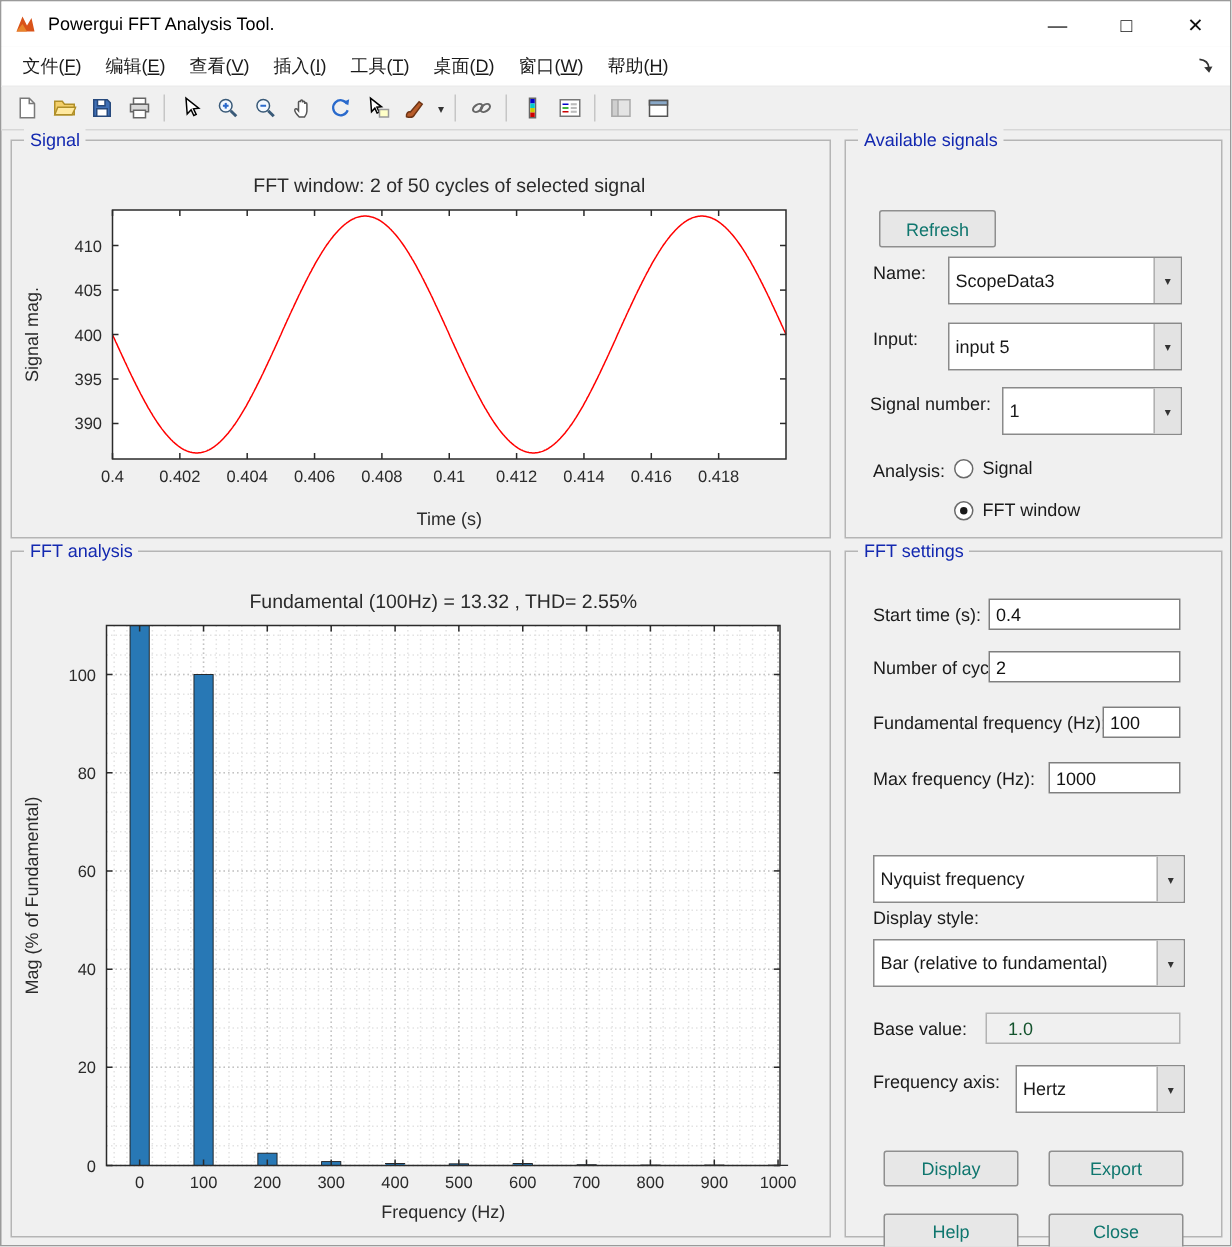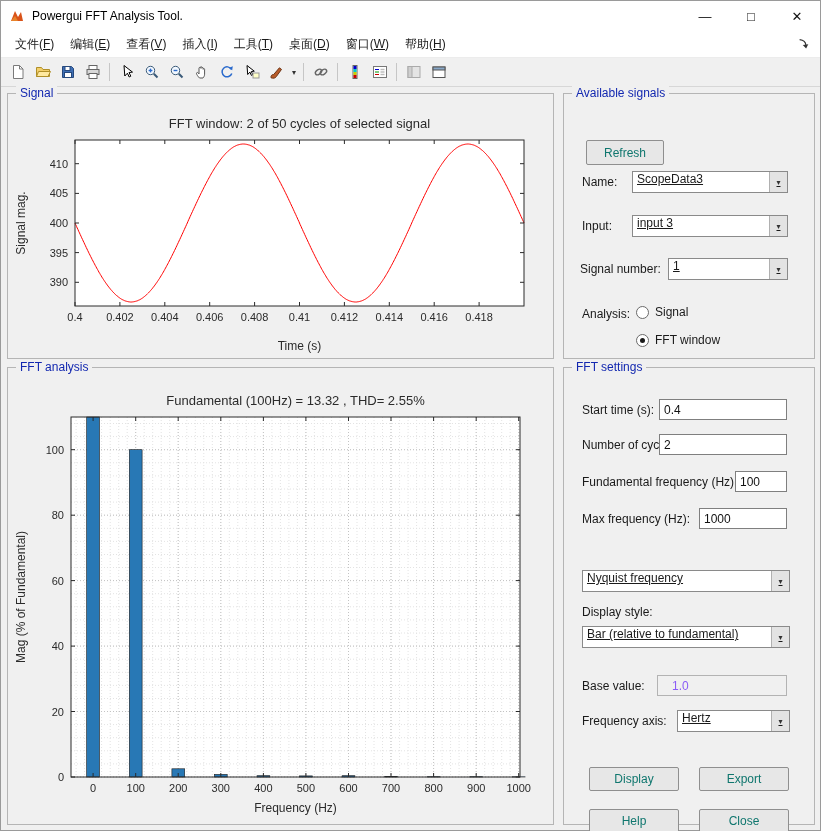--- a/index.html
+++ b/index.html
@@ -22,22 +22,22 @@
   .tb-sep{width:1px;height:18px;background:#c6c6c6;margin:0 4px;display:inline-block;}
   
   .groupbox{position:absolute;border:1px solid #b5b5b5;background:#f0f0f0;box-sizing:border-box;}
   .gb-label{position:absolute;top:-8px;left:8px;background:#f0f0f0;padding:0 4px;font-size:12px;color:#1328b0;white-space:nowrap;}
   .chart{position:absolute;}
   svg text{font-family:"Liberation Sans",sans-serif;}
   
   .lbl{position:absolute;font-size:12px;white-space:nowrap;}
   .btn{position:absolute;font-size:12px;font-family:inherit;background:#e7e7e7;border:1px solid #8f8f8f;border-radius:2px;color:#0f766e;box-sizing:border-box;margin-top:18px;}
   .input{position:absolute;height:21px;box-sizing:border-box;border:1px solid #7f7f7f;background:#fff;font-size:12px;font-family:inherit;padding:0 4px;color:#111;}
-  .input.disabled{background:#f0f0f0;color:#8b5cf6;border-color:#b3b3b3;padding-left:14px;}
-  .combo{position:absolute;height:22px;box-sizing:border-box;border:1px solid #8a8a8a;background:#fff;display:flex;text-decoration:underline;}
+  .input.disabled{background:#f0f0f0;color:#14532d;border-color:#b3b3b3;padding-left:14px;}
+  .combo{position:absolute;height:32px;box-sizing:border-box;border:1px solid #8a8a8a;background:#fff;display:flex;align-items:center;}
   .combo-val{flex:1;padding:0 4px;font-size:12px;white-space:nowrap;overflow:hidden;}
   .combo-btn{width:17px;align-self:stretch;background:#e3e3e3;border-left:1px solid #b0b0b0;display:flex;align-items:center;justify-content:center;font-size:8px;color:#333;}
   .radio{position:absolute;display:flex;align-items:center;gap:6px;font-size:12px;}
   .radio-dot{width:13px;height:13px;border:1px solid #6a6a6a;border-radius:50%;background:#fff;box-sizing:border-box;position:relative;flex:0 0 auto;}
   .radio-dot.checked::after{content:"";position:absolute;inset:3px;border-radius:50%;background:#1a1a1a;}
 </style>
 </head>
 <body>
 
 <div class="window">
@@ -422,21 +422,21 @@
     <button class="btn" style="left:22px;top:28px;width:78px;height:25px">Refresh</button>
 
     <span class="lbl" style="left:18px;top:81px">Name:</span>
     <div class="combo" style="left:68px;top:77px;width:156px">
       <span class="combo-val">ScopeData3</span>
       <span class="combo-btn">▾</span>
     </div>
 
     <span class="lbl" style="left:18px;top:125px">Input:</span>
     <div class="combo" style="left:68px;top:121px;width:156px">
-      <span class="combo-val">input 3</span>
+      <span class="combo-val">input 5</span>
       <span class="combo-btn">▾</span>
     </div>
 
     <span class="lbl" style="left:16px;top:168px">Signal number:</span>
     <div class="combo" style="left:104px;top:164px;width:120px">
       <span class="combo-val">1</span>
       <span class="combo-btn">▾</span>
     </div>
 
     <span class="lbl" style="left:18px;top:213px">Analysis:</span>

